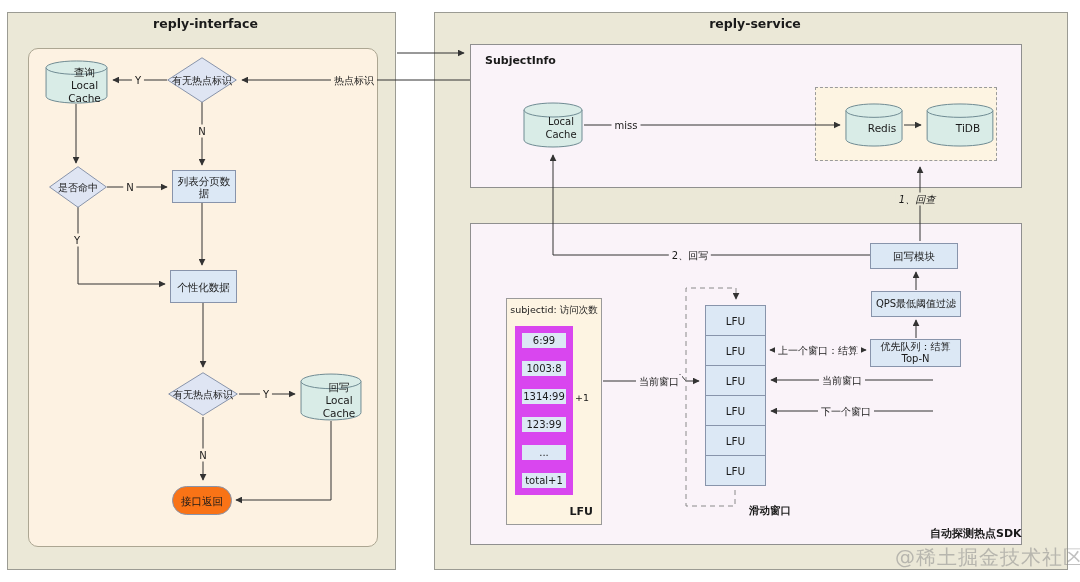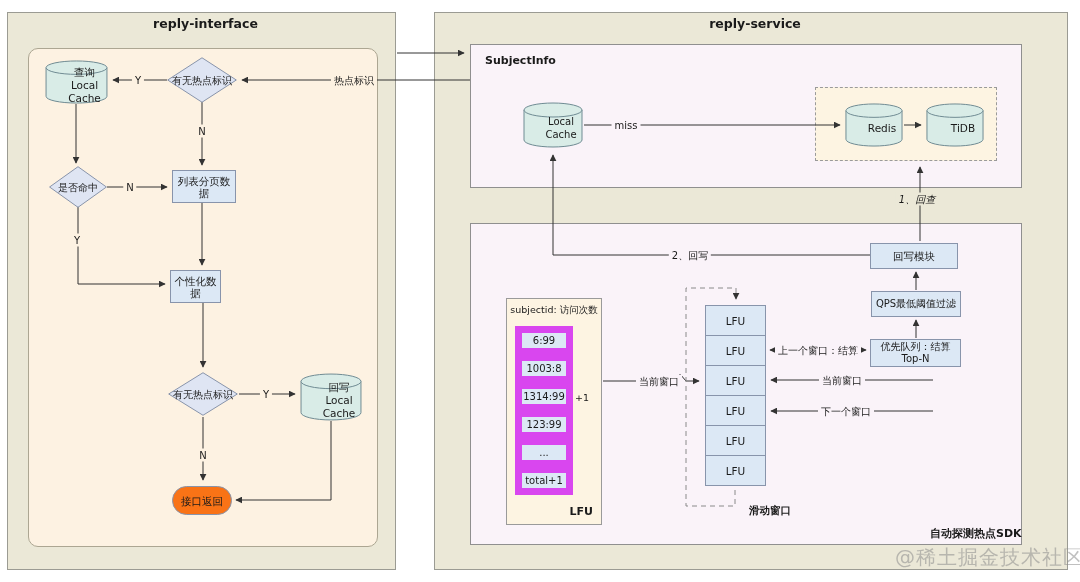--- a/index.html
+++ b/index.html
@@ -117,21 +117,21 @@
     <svg class="shape-svg" viewBox="0 0 100 60" preserveAspectRatio="none">
       <polygon class="dia-fill" points="50,1 99,30 50,59 1,30"></polygon>
     </svg>
     <span class="node-label" style="font-size:10px;">是否命中</span>
   </div>
 
   <div class="abs rect-node" style="left:172px;top:170px;width:64px;height:33px;">
     <span>列表分页数据</span>
   </div>
 
-  <div class="abs rect-node" style="left:170px;top:270px;width:51px;height:33px;justify-content:center;">
+  <div class="abs rect-node" style="left:170px;top:270px;width:67px;height:33px;justify-content:center;">
     <span>个性化数据</span>
   </div>
 
   <div class="abs" style="left:168px;top:372px;width:70px;height:44px;">
     <svg class="shape-svg" viewBox="0 0 100 60" preserveAspectRatio="none">
       <polygon class="dia-fill" points="50,1 99,30 50,59 1,30"></polygon>
     </svg>
     <span class="node-label" style="font-size:10px;">有无热点标识</span>
   </div>
 
@@ -166,21 +166,21 @@
   </div>
 
   <div class="abs" style="left:845px;top:103px;width:58px;height:44px;">
     <svg class="shape-svg" viewBox="0 0 60 46" preserveAspectRatio="none">
       <path class="cyl-fill" d="M1,8 V38 A29,7 0 0 0 59,38 V8"></path>
       <ellipse class="cyl-fill" cx="30" cy="8" rx="29" ry="7"></ellipse>
     </svg>
     <span class="node-label cyl-label">Redis</span>
   </div>
 
-  <div class="abs" style="left:926px;top:103px;width:58px;height:44px;">
+  <div class="abs" style="left:926px;top:103px;width:68px;height:44px;">
     <svg class="shape-svg" viewBox="0 0 60 46" preserveAspectRatio="none">
       <path class="cyl-fill" d="M1,8 V38 A29,7 0 0 0 59,38 V8"></path>
       <ellipse class="cyl-fill" cx="30" cy="8" rx="29" ry="7"></ellipse>
     </svg>
     <span class="node-label cyl-label">TiDB</span>
   </div>
 
   <span class="edge-label bg-pink" style="left:626px;top:125px;">miss</span>
 
   <span class="edge-label bg-khaki" style="left:917px;top:199px;font-style:italic;">1、回查</span>

